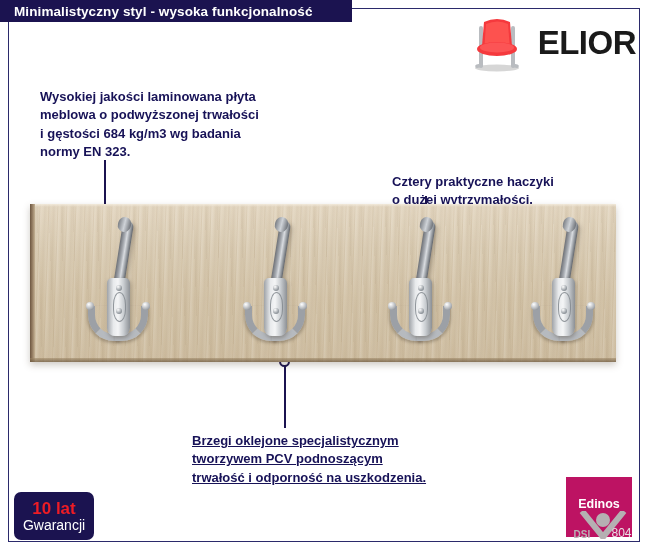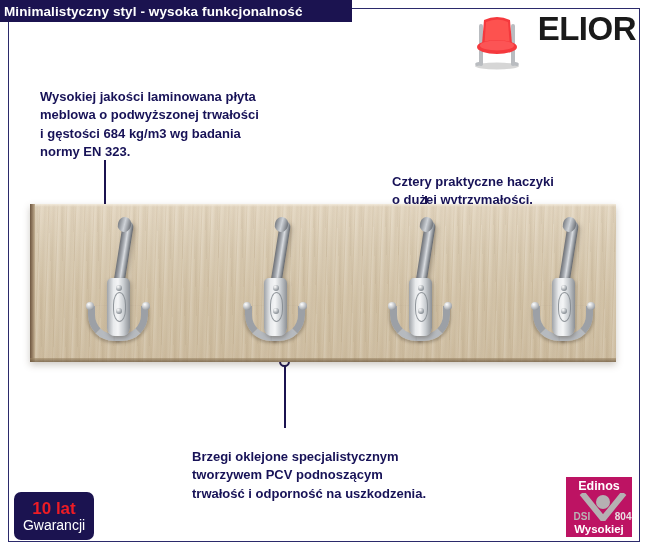--- a/index.html
+++ b/index.html
@@ -37,32 +37,33 @@
     height: 22px;
     background: #1b1350;
     display: flex;
     align-items: center;
     z-index: 6;
   }
   .title-banner .title-text {
     color: #ffffff;
     font-size: 13.5px;
     font-weight: bold;
-    padding-left: 4px;
+    padding-left: 14px;
     letter-spacing: 0.1px;
     white-space: nowrap;
   }
   
   .logo {
     position: absolute;
     right: 14px;
     top: 10px;
     width: 170px;
     height: 66px;
     display: flex;
+    align-items: center;
     justify-content: flex-end;
     gap: 10px;
   }
   .chair {
     position: relative;
     width: 62px;
     height: 62px;
   }
   .logo-word {
     font-size: 33px;
@@ -75,21 +76,21 @@
   .callout {
     position: absolute;
     color: #171257;
     font-size: 13px;
     font-weight: bold;
     line-height: 1.42;
     white-space: pre-line;
   }
   .callout-tl { left: 40px;  top: 88px;  width: 300px; }
   .callout-tr { left: 392px; top: 157px; width: 240px; margin-top: 16px; }
-  .callout-b  { left: 192px; top: 448px; width: 320px; }
+  .callout-b  { left: 192px; top: 432px; width: 320px; text-decoration: underline; }
 
   
   .leader-line {
     position: absolute;
     background: #1b1350;
     width: 1.6px;
   }
   .leader-dot {
     position: absolute;
     width: 11px;
@@ -278,43 +279,43 @@
     height: 60px;
     background: #bd1363;
     display: flex;
     flex-direction: column;
     align-items: center;
   }
   .edinos .e-top {
     color: #ffffff;
     font-size: 12.5px;
     font-weight: bold;
-    margin-top: 2px;
+    margin-top: 20px;
   }
   .edinos .e-mid {
     position: relative;
     width: 100%;
     height: 28px;
     margin-left: 7px;
   }
   .edinos .e-dsi {
     position: absolute;
     left: 4px;
     bottom: -1px;
     color: #b9b3b5;
     font-size: 10px;
     font-weight: bold;
   }
   .edinos .e-num {
     position: absolute;
     right: 4px;
     bottom: -1px;
     color: #e8dfe3;
-    font-size: 10px;
-    font-weight: bold;
+    font-size: 12px;
+    font-weight: normal;
   }
   .edinos .e-bot {
     color: #ffffff;
     font-size: 11.5px;
     font-weight: bold;
     margin-top: 2px;
   }
 </style>
 </head>
 <body>

